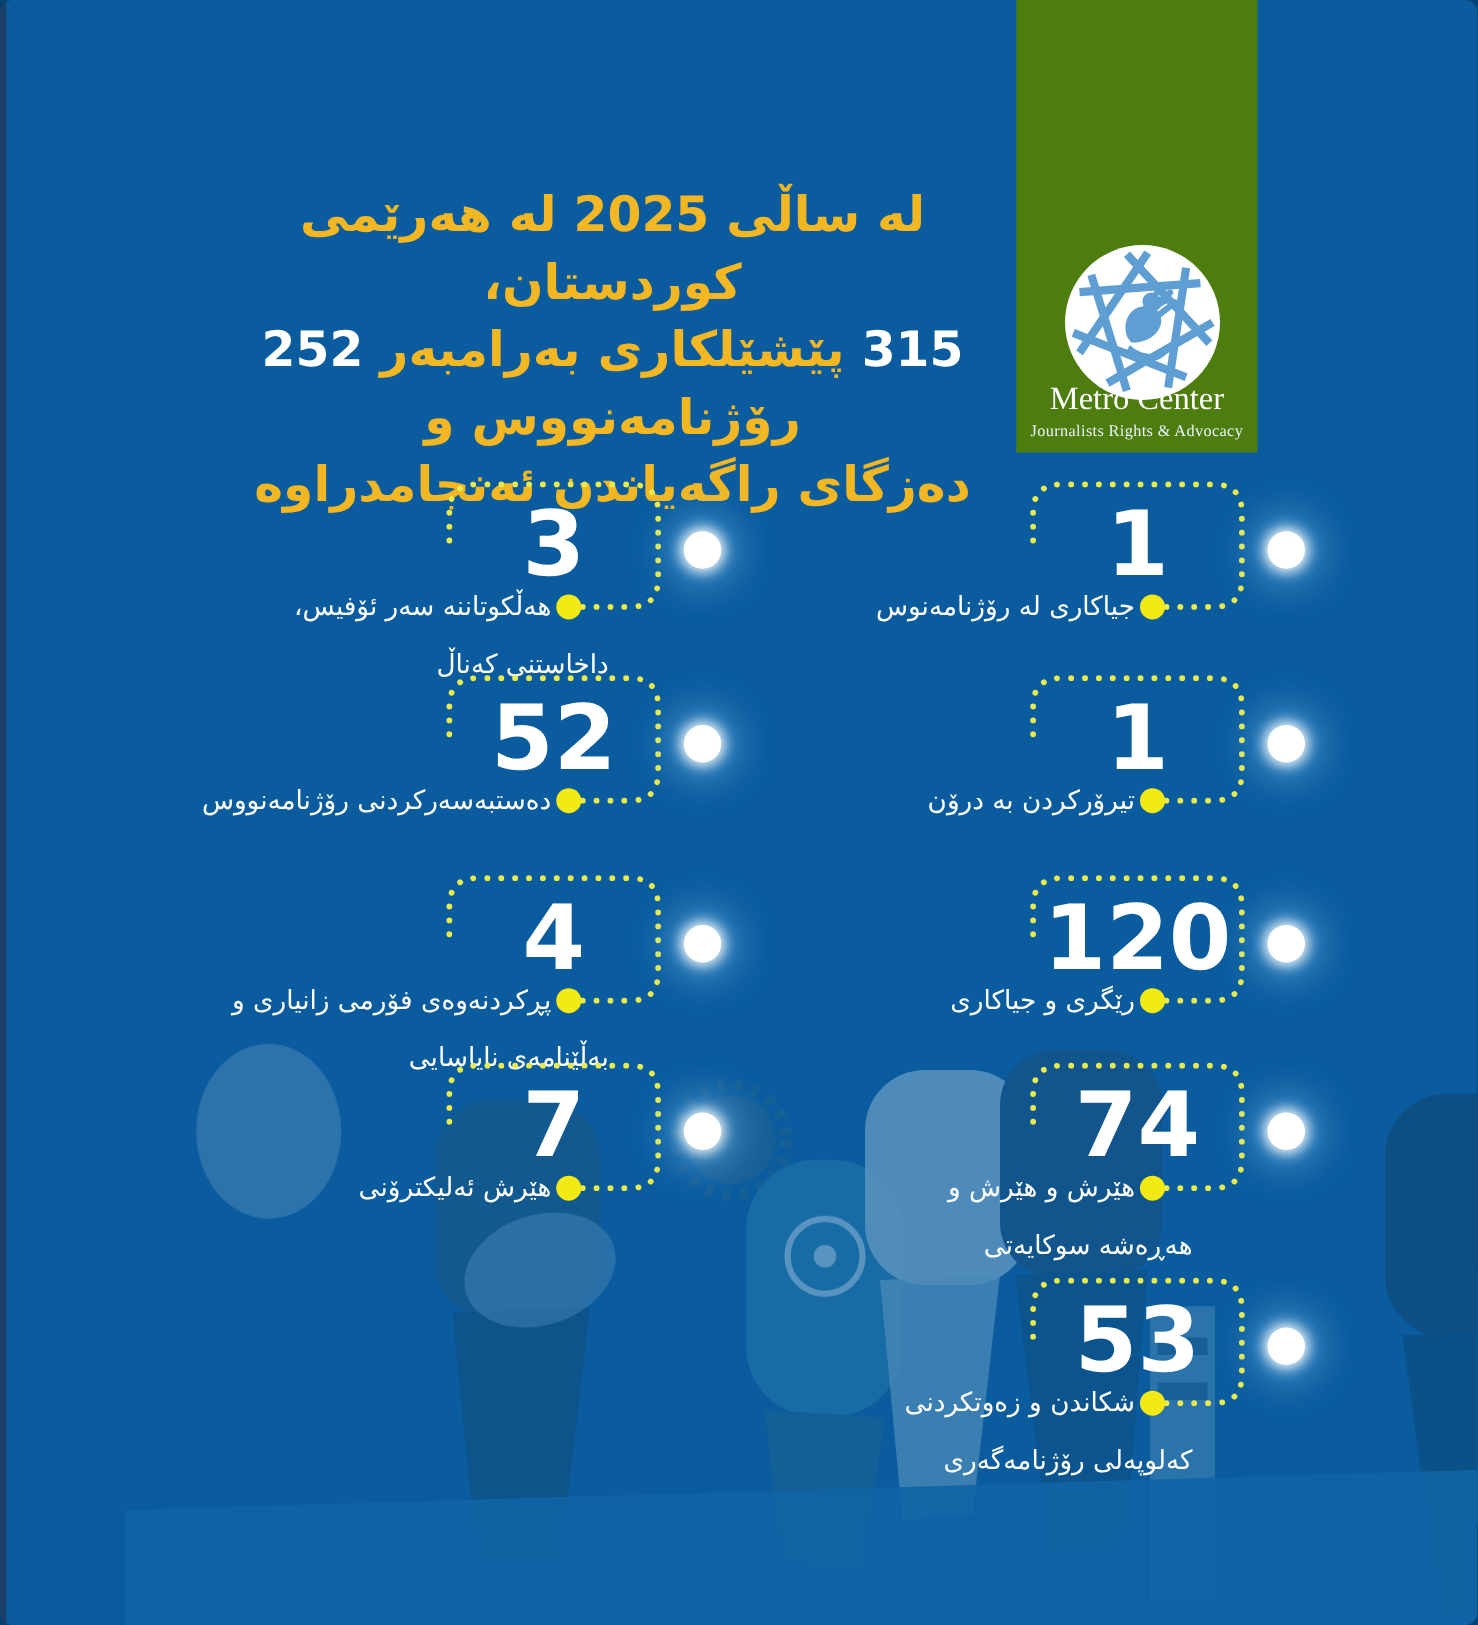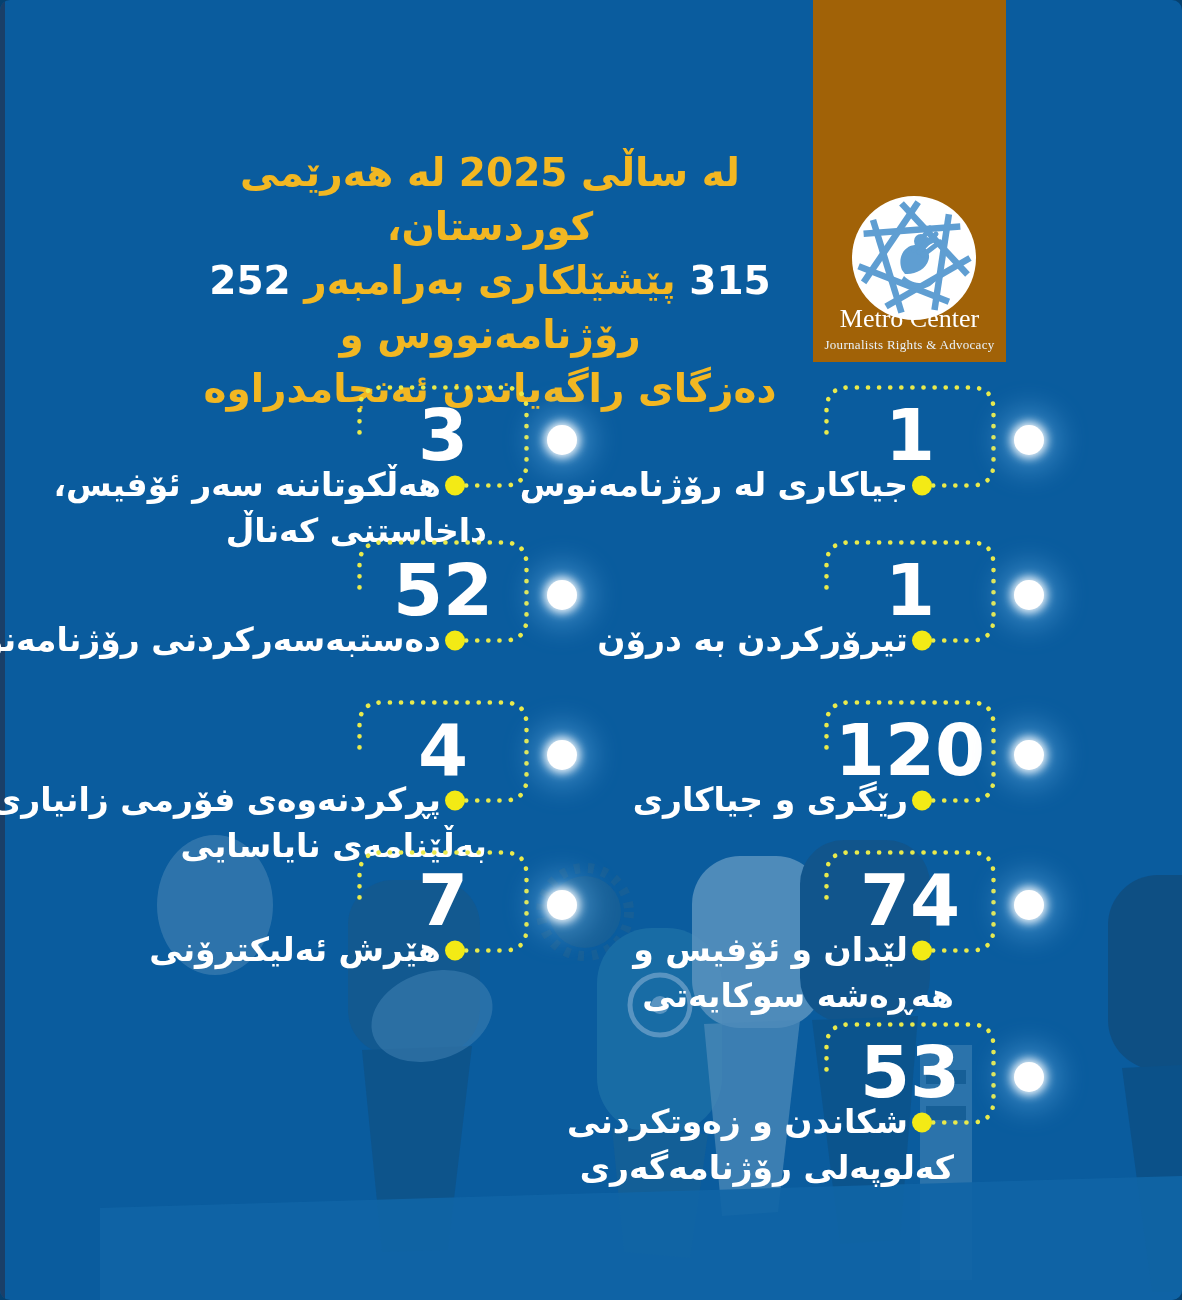--- a/index.html
+++ b/index.html
@@ -13,21 +13,21 @@
 
   
   .headline{
     position:absolute; left:150px; top:146px; width:680px;
     direction:rtl; text-align:center;
     color:#f2b722; font-size:39px; font-weight:700; line-height:54px;
   }
   .headline .seg-white{color:#ffffff;}
 
   
-  .logo-panel{position:absolute; left:813px; top:0; width:193px; height:362px; background:#a16207;}
+  .logo-panel{position:absolute; left:813px; top:0; width:193px; height:362px; background:#4d7c0f;}
   .logo-mark{position:absolute; left:31px; top:188px;}
   .logo-name{
     position:absolute; top:304px; left:0; width:100%; text-align:center;
     font-family:"Liberation Serif", serif; font-size:26px; color:#ffffff; white-space:nowrap;
   }
   .logo-tagline{
     position:absolute; top:337px; left:0; width:100%; text-align:center;
     font-family:"Liberation Serif", serif; font-size:13px; color:#e9f2fa; letter-spacing:.3px; white-space:nowrap;
   }
 
@@ -42,21 +42,21 @@
     color:#ffffff; font-size:72px; font-weight:700; padding-bottom:4px;
   }
   .stat .glow{
     position:absolute; left:190px; top:40px; width:30px; height:30px; border-radius:50%;
     background:#ffffff;
     box-shadow:0 0 10px 3px rgba(255,255,255,.95), 0 0 30px 14px rgba(130,205,255,.45);
   }
   .stat .label{
     position:absolute; top:77px; right:88px; width:390px;
     direction:rtl; text-align:right;
-    color:#ffffff; font-size:33px; font-weight:700; line-height:46px; white-space:nowrap;
+    color:#ffffff; font-size:21px; font-weight:400; line-height:46px; white-space:nowrap;
   }
   .stat .label .line.shift{margin-right:-46px;}
 </style>
 </head>
 <body>
 
 <div class="poster">
 
   <div class="edge-strip"></div>
 
@@ -169,21 +169,21 @@
         </div>
   </div>
       <div class="stat" style="left: 824px; top: 850px; width: 172px; height: 103px;">
     <svg class="dots" width="172" height="103" viewBox="0 0 172 103">
       <path d="M 98,100.5 L 147,100.5 Q 169.5,100.5 169.5,78 L 169.5,25 Q 169.5,2.5 147,2.5 L 25,2.5 Q 2.5,2.5 2.5,25 L 2.5,57" fill="none" stroke="#e9ea4c" stroke-width="4.6" stroke-linecap="round" stroke-dasharray="0.1 11"></path>
       <circle cx="98" cy="100.5" r="10" fill="#f3ea15"></circle>
     </svg>
     <div class="num">74</div>
     <div class="glow"></div>
     <div class="label">
-          <div class="line">لێدان و ئۆفیس و</div>
+          <div class="line">هێرش و هێرش و</div>
           <div class="line shift">هەڕەشە سوکایەتی</div>
         </div>
   </div>
       <div class="stat" style="left: 824px; top: 1022px; width: 172px; height: 103px;">
     <svg class="dots" width="172" height="103" viewBox="0 0 172 103">
       <path d="M 98,100.5 L 147,100.5 Q 169.5,100.5 169.5,78 L 169.5,25 Q 169.5,2.5 147,2.5 L 25,2.5 Q 2.5,2.5 2.5,25 L 2.5,57" fill="none" stroke="#e9ea4c" stroke-width="4.6" stroke-linecap="round" stroke-dasharray="0.1 11"></path>
       <circle cx="98" cy="100.5" r="10" fill="#f3ea15"></circle>
     </svg>
     <div class="num">53</div>
     <div class="glow"></div>

